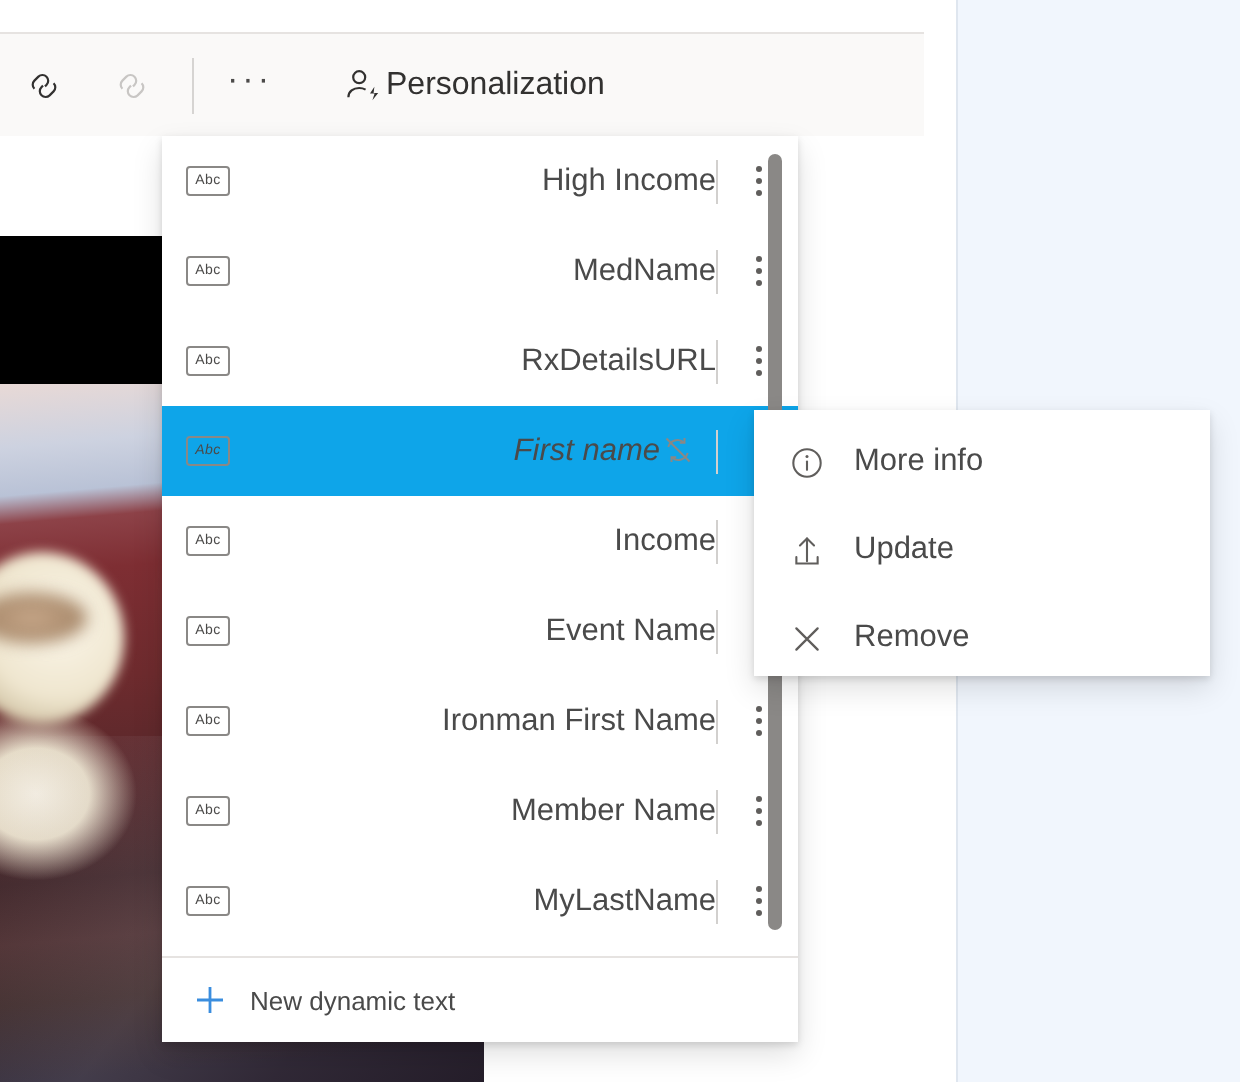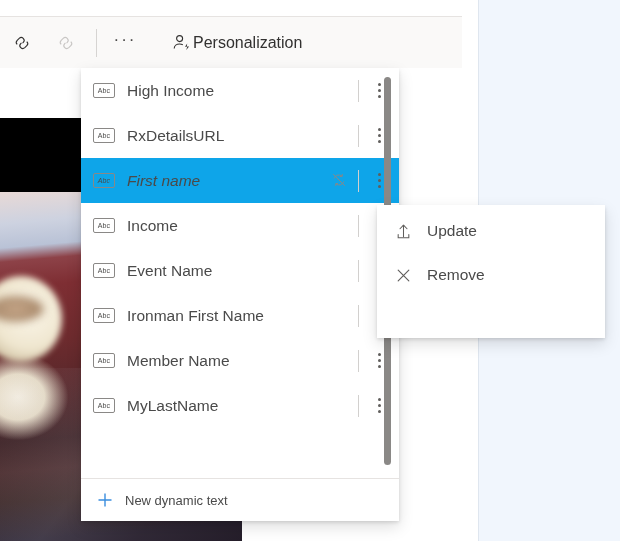--- a/index.html
+++ b/index.html
@@ -106,20 +106,21 @@
     box-shadow: 0 1.6px 3.6px rgba(0,0,0,0.13), 0 6.4px 14.4px rgba(0,0,0,0.13);
   }
   .dd-list {
     position: absolute; left: 0; top: 0; right: 0; height: 410px;
     overflow: hidden;
   }
   .dd-row {
     position: relative; height: 45px;
     display: flex; align-items: center;
     padding-left: 12px;
+    text-align: right;
   }
   .dd-row.selected { background: #0ea5e9; font-style: italic; }
   .abc-icon {
     width: 22px; height: 15px; flex: 0 0 22px;
     border: 1px solid #8a8886; border-radius: 2px;
     display: flex; align-items: center; justify-content: center;
     font-size: 7px; color: #4b4a49; letter-spacing: .2px;
     font-family: "Liberation Sans", sans-serif;
   }
   .dd-label {
@@ -236,20 +237,32 @@
       <span class="tb-person-label">Personalization</span>
     </div>
   </div>
 
   <div class="dropdown">
 
     <div class="dd-list" id="dd-list">
         <div class="dd-row">
           <span class="abc-icon">Abc</span>
           <span class="dd-label">High Income</span>
+          <span class="dd-divider-v"></span>
+          <span class="dd-more">
+            <span class="dots-v">
+              <i></i>
+              <i></i>
+              <i></i>
+            </span>
+          </span>
+        </div>
+        <div class="dd-row">
+          <span class="abc-icon">Abc</span>
+          <span class="dd-label">MedName</span>
           <span class="dd-divider-v"></span>
           <span class="dd-more">
             <span class="dots-v">
               <i></i>
               <i></i>
               <i></i>
             </span>
           </span>
         </div>
         <div class="dd-row">
@@ -358,20 +371,30 @@
         <svg width="20" height="20" viewBox="0 0 20 20" fill="none" stroke="currentColor" stroke-width="1.4">
           <path d="M10 3.5v13M3.5 10h13"></path>
         </svg>
       </span>
       <span class="dd-footer-label">New dynamic text</span>
     </div>
   </div>
 
   <div class="ctx-menu">
 
+    <div class="ctx-item">
+      <span class="ctx-icon">
+        <svg width="19" height="19" viewBox="0 0 20 20" fill="none" stroke="currentColor" stroke-width="1.1">
+          <circle cx="10" cy="10" r="7.2"></circle>
+          <path d="M10 9.2v4.4" stroke-linecap="round"></path>
+          <circle cx="10" cy="6.6" r="0.8" fill="currentColor" stroke="none"></circle>
+        </svg>
+      </span>
+      <span class="ctx-label">More info</span>
+    </div>
 
     <div class="ctx-item">
       <span class="ctx-icon">
         <svg width="19" height="19" viewBox="0 0 20 20" fill="none" stroke="currentColor" stroke-width="1.1">
           <path d="M10 15.4V3.4" stroke-linecap="round"></path>
           <path d="M6.3 7.1L10 3.4l3.7 3.7" stroke-linecap="round" stroke-linejoin="round"></path>
           <path d="M4.4 13.2v3.4h11.2v-3.4" stroke-linecap="round"></path>
         </svg>
       </span>
       <span class="ctx-label">Update</span>

